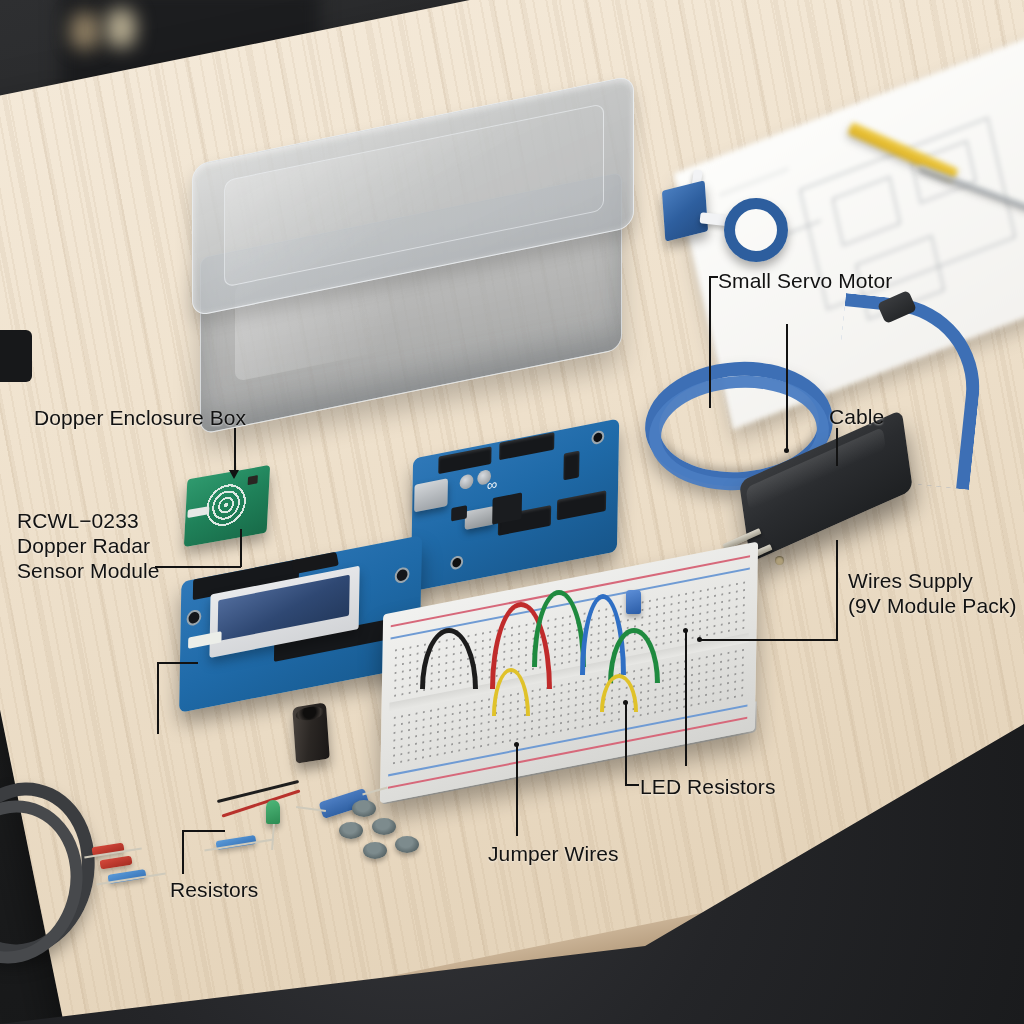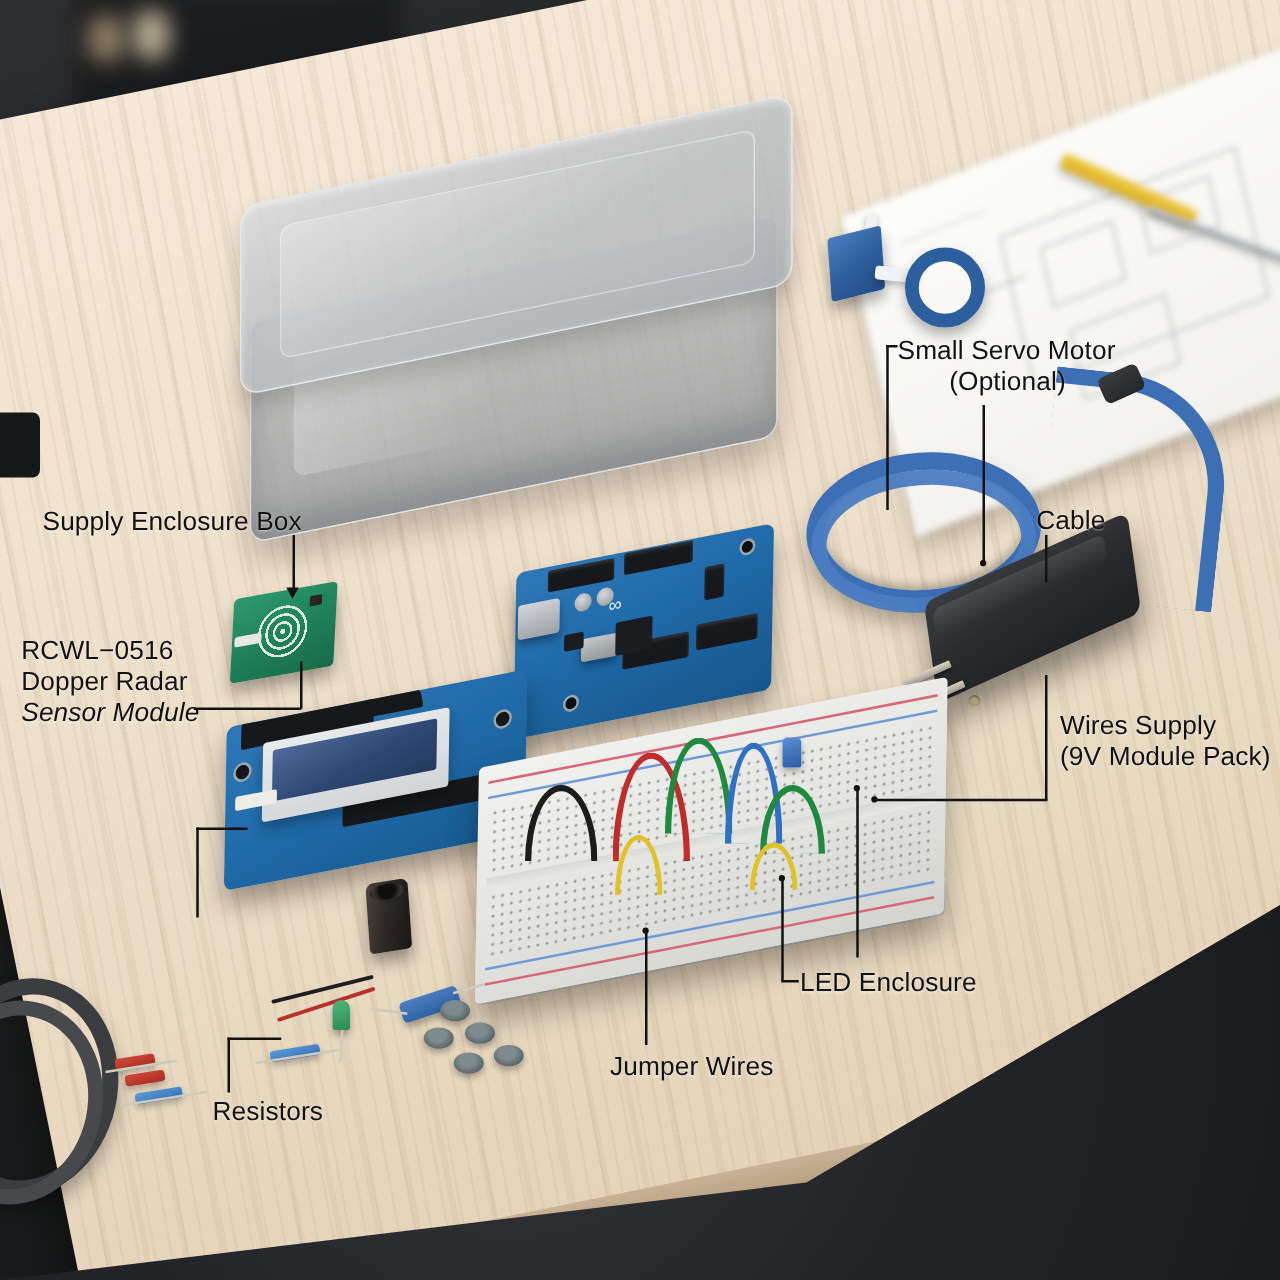--- a/index.html
+++ b/index.html
@@ -303,50 +303,49 @@
   <div class="res" style="left:100px;top:858px;width:32px;background:linear-gradient(170deg,#d4483b,#a62d22);transform:rotate(-9deg);"></div>
   <div class="lead" style="left:84px;top:852px;width:58px;transform:rotate(-9deg);"></div>
   <div class="res" style="left:108px;top:872px;width:38px;background:linear-gradient(170deg,#5a9ad8,#3470b5);transform:rotate(-9deg);"></div>
   <div class="lead" style="left:96px;top:878px;width:70px;transform:rotate(-9deg);"></div>
   <div class="res" style="left:216px;top:838px;width:40px;background:linear-gradient(170deg,#5a9ad8,#3470b5);transform:rotate(-9deg);"></div>
   <div class="lead" style="left:204px;top:844px;width:70px;transform:rotate(-9deg);"></div>
 
   <div class="darkobj" style="left:-24px;top:330px;width:56px;height:52px;border-radius:6px;"></div>
   <div class="darkobj" style="left:292px;top:556px;width:46px;height:14px;transform:rotate(-11deg);"></div>
 
-  <div class="lbl" style="left:34px;top:405px;">Supply Enclosure Box</div>
+  <div class="lbl" style="left:34px;top:405px;">Dopper Enclosure Box</div>
   <div class="ln v" style="left:234px;top:428px;height:47px;"></div>
   <div style="position:absolute;left:229px;top:470px;width:0;height:0;border-left:5px solid transparent;border-right:5px solid transparent;border-top:9px solid #121212;"></div>
 
-  <div class="lbl" style="left:17px;top:508px;">RCWL−0516</div>
+  <div class="lbl" style="left:17px;top:508px;">RCWL−0233</div>
   <div class="lbl" style="left:17px;top:533px;">Dopper Radar</div>
-  <div class="lbl" style="left:17px;top:558px;font-style:italic;">Sensor Module</div>
+  <div class="lbl" style="left:17px;top:558px;">Sensor Module</div>
   <div class="ln h" style="left:155px;top:566px;width:86px;"></div>
   <div class="ln v" style="left:240px;top:529px;height:38px;"></div>
 
   <div class="lbl" style="left:718px;top:268px;">Small Servo Motor</div>
-  <div class="lbl c" style="left:718px;top:293px;width:176px;">(Optional)</div>
   <div class="ln v" style="left:709px;top:276px;height:132px;"></div>
   <div class="ln h" style="left:709px;top:276px;width:9px;"></div>
   <div class="ln v" style="left:786px;top:324px;height:126px;"></div>
   <div class="dot" style="left:784px;top:448px;"></div>
 
   <div class="lbl" style="left:829px;top:404px;">Cable</div>
   <div class="ln v" style="left:836px;top:428px;height:38px;"></div>
 
   <div class="lbl" style="left:848px;top:568px;">Wires Supply</div>
   <div class="lbl" style="left:848px;top:593px;">(9V Module Pack)</div>
   <div class="ln v" style="left:836px;top:540px;height:100px;"></div>
   <div class="ln h" style="left:700px;top:639px;width:138px;"></div>
   <div class="dot" style="left:697px;top:637px;"></div>
 
   <div class="ln v" style="left:157px;top:662px;height:72px;"></div>
   <div class="ln h" style="left:157px;top:662px;width:41px;"></div>
 
-  <div class="lbl" style="left:640px;top:774px;">LED Enclosure</div>
+  <div class="lbl" style="left:640px;top:774px;">LED Resistors</div>
   <div class="ln h" style="left:625px;top:784px;width:14px;"></div>
   <div class="ln v" style="left:625px;top:704px;height:81px;"></div>
   <div class="dot" style="left:623px;top:700px;"></div>
   <div class="ln v" style="left:685px;top:632px;height:134px;"></div>
   <div class="dot" style="left:683px;top:628px;"></div>
 
   <div class="lbl" style="left:488px;top:841px;">Jumper Wires</div>
   <div class="ln v" style="left:516px;top:746px;height:90px;"></div>
   <div class="dot" style="left:514px;top:742px;"></div>
 

